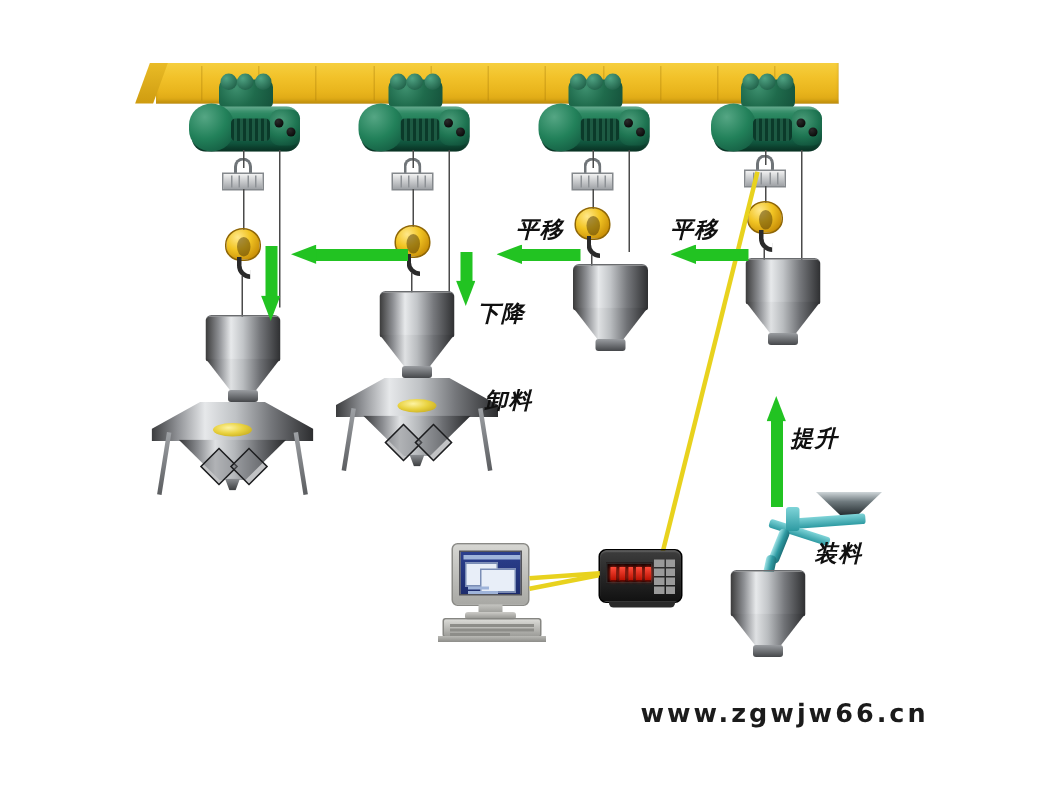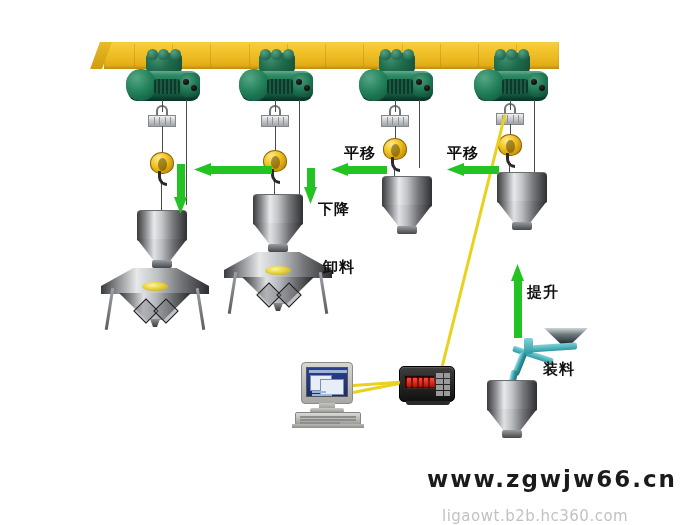--- a/index.html
+++ b/index.html
@@ -8,21 +8,21 @@
     background: #ffffff;
   }
   #stage {
     position: relative;
     width: 700px;
     height: 525px;
     background: #ffffff;
     overflow: hidden;
     font-family: "DejaVu Sans", "Liberation Sans", sans-serif;
   }
-  .abs { position: absolute; }
+  .abs { position: absolute; font-style: italic; }
 
   
   .beam {
     left: 104px; top: 42px;
     width: 455px; height: 27px;
     background: linear-gradient(180deg,#f6cf3f 0%, #f2c22a 35%, #e8b41c 72%, #d9a413 100%);
     box-shadow: inset 0 -2px 2px rgba(150,105,0,.35);
   }
   .beam:before {
     content:"";
@@ -281,21 +281,21 @@
   }
 
   
   .main-title {
     position:absolute; left:225px; top:455px;
     font-size:21px; font-weight:bold; color:#0d0d0d;
     letter-spacing:1px; white-space:nowrap;
   }
   .wm-url {
     position:absolute; left:427px; top:466px;
-    font-size:23px; font-weight:bold; color:#1b1b1b;
+    font-size:17px; font-weight:bold; color:#1b1b1b;
     letter-spacing:2px; white-space:nowrap;
     font-family:"DejaVu Sans","Liberation Sans",sans-serif;
   }
   .wm-company {
     position:absolute; left:378px; top:487px;
     font-size:17px; color:#b9b9b9; letter-spacing:1px; white-space:nowrap;
   }
   .wm-sub {
     position:absolute; left:442px; top:507px;
     font-size:15px; color:#c2c2c2; letter-spacing:0.5px; white-space:nowrap;
@@ -592,15 +592,14 @@
         <i></i>
         <i></i>
     </div>
     <div class="foot"></div>
   </div>
 
   <div class="cable" style="left:353px; top:384px; width:47px; height:3px; transform:rotate(-4deg);"></div>
   <div class="cable" style="left:353px; top:391px; width:47px; height:3px; transform:rotate(-11deg);"></div>
 
   <div class="wm-url">www.zgwjw66.cn</div>
-  <div class="wm-sub">ligaowt.b2b.hc360.com</div>
 
 </div>
 
 </body></html>

